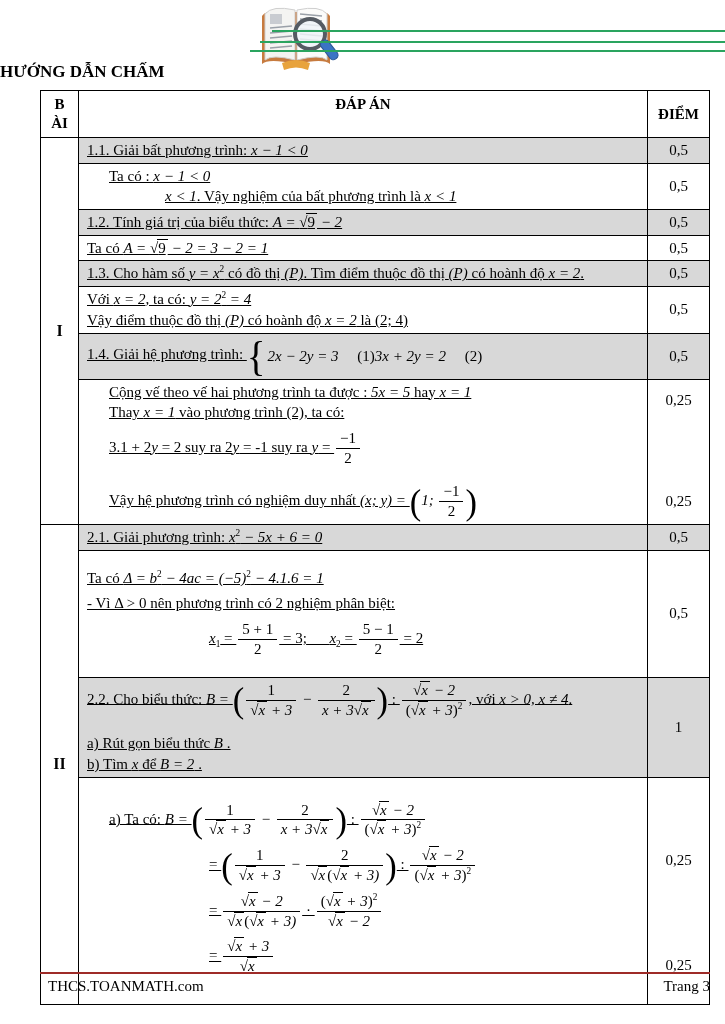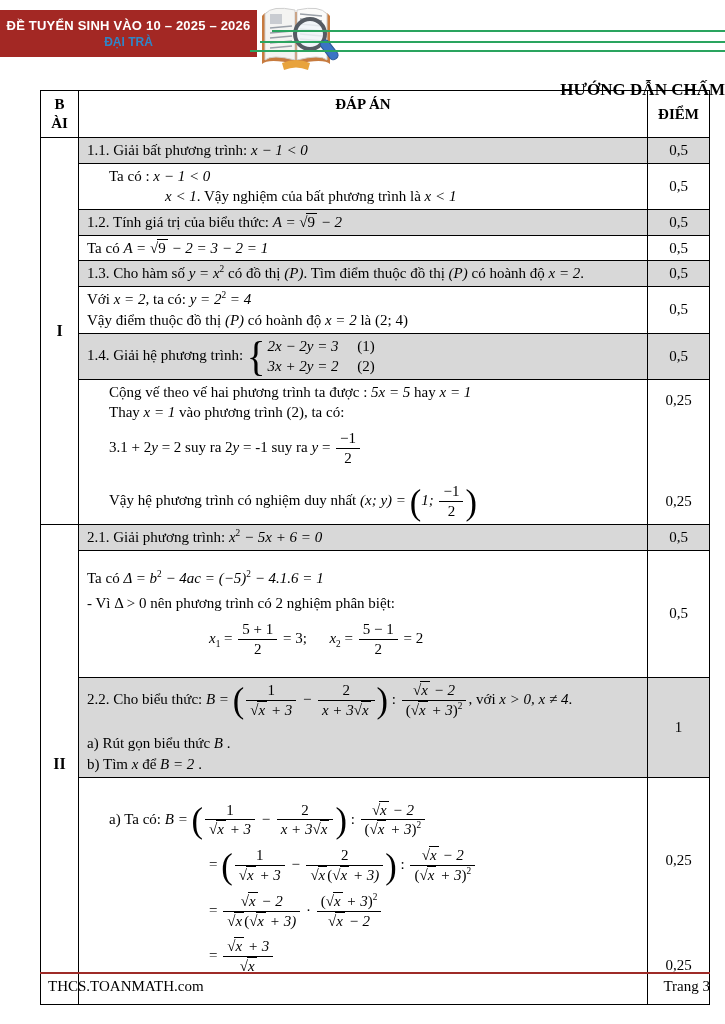--- a/index.html
+++ b/index.html
@@ -17,39 +17,39 @@
     font-family:"Liberation Sans","DejaVu Sans",sans-serif;
   }
   .banner .l1 { color:#fff; font-weight:bold; font-size:13px; letter-spacing:.2px; }
   .banner .l2 { color:#2f86c8; font-weight:bold; font-size:12px; margin-top:2px; }
   .logo { position:absolute; left:252px; top:0; width:92px; height:78px; }
   .gline { position:absolute; height:2px; background:#2aa45f; }
   .gl1 { left:272px; right:0; top:30px; }
   .gl2 { left:260px; right:0; top:41px; }
   .gl3 { left:250px; right:0; top:50px; }
   .doc-title {
-    position:absolute; top:80px; left:0; width:100%;
-    text-align:right; font-weight:bold; font-size:17px;
+    position:absolute; top:62px; left:0; width:100%;
+    text-align:left; font-weight:bold; font-size:17px;
   }
   
   table.answer {
     position:absolute; left:40px; top:90px; width:670px;
     border-collapse:collapse; table-layout:fixed;
   }
   .answer th, .answer td { border:1px solid #000; vertical-align:middle; }
   col.c-bai { width:38px; } col.c-diem { width:62px; }
   th.h-bai { font-size:15px; font-weight:bold; padding:2px; line-height:1.25; }
   th.h-dapan { font-size:15px; font-weight:bold; vertical-align:top; padding-top:5px; }
   th.h-diem { font-size:15px; font-weight:bold; }
   thead tr { height:47px; }
   td.bai { text-align:center; font-weight:bold; font-size:16px; background:#fff; }
   td.ans { padding:2px 8px; vertical-align:middle; }
   td.score { text-align:center; font-size:15px; }
   .shade { background:#d8d8d8; }
-  .line { line-height:1.38; white-space:normal; }
+  .line { line-height:1.38; white-space:normal;text-decoration:underline; }
   .ind1 { padding-left:22px; }
   .ind2 { padding-left:78px; }
   .ind3 { padding-left:122px; }
   .gap  { margin:5px 0; }
   .gapt { margin-top:13px; }
   
   .m { font-style:italic; }
   sup { font-size:62%; line-height:0; } sub { font-size:62%; line-height:0; }
   .sqrt { white-space:nowrap; }
   .sqrt .rsign { font-style:normal; }
@@ -57,42 +57,38 @@
   .frac { display:inline-block; vertical-align:middle; text-align:center;
           margin:2px 2px; line-height:1.12; }
   .frac .fn { display:block; border-bottom:1px solid #000; padding:0 4px 1px; }
   .frac .fd { display:block; padding:1px 4px 0; }
   .par { display:inline-flex; align-items:center; vertical-align:middle; }
   .par .pg { font-size:230%; font-weight:300; line-height:.85;
              transform:scaleY(1.05); font-style:normal; }
   .cases { display:inline-flex; align-items:center; vertical-align:middle; }
   .cases .cbrace { font-size:260%; font-weight:300; line-height:.8;
                    transform:scaleY(1.1); margin-right:2px; }
-  .cases .ccol { display:inline-flex; flex-direction:column; text-align:left; }
+  .cases .ccol { display:inline-flex; flex-direction:row; text-align:left; }
   .cases .cline { line-height:1.35; }
   
   td.dual { position:relative; padding:0; }
   td.dual .sv { position:absolute; left:0; right:0; text-align:center; }
   .dual-a .sv0 { top:12px; } .dual-a .sv1 { bottom:14px; }
   .dual-b .sv0 { top:74px; } .dual-b .sv1 { bottom:30px; }
   
   .foot-line { position:absolute; left:40px; right:15px; top:972px;
                height:2px; background:#9e2b28; }
   .footer { position:absolute; left:48px; right:15px; top:978px;
             display:flex; justify-content:space-between; font-size:15px; }
 </style>
 </head>
 <body>
 
 <div class="page">
 
-  <div class="banner">
-    <div class="l1">ĐỀ TUYỂN SINH VÀO 10 – 2025 – 2026</div>
-    <div class="l2">ĐẠI TRÀ</div>
-  </div>
 
   <svg class="logo" viewBox="0 0 92 78">
     <path d="M10 16 Q14 8 44 12 L44 64 Q16 58 10 64 Z" fill="#c77b3f"></path>
     <path d="M78 16 Q74 8 44 12 L44 64 Q72 58 78 64 Z" fill="#c77b3f"></path>
     <path d="M13 14 Q20 5 43 10 L43 60 Q20 54 13 60 Z" fill="#f4f4f2" stroke="#cfcfcf"></path>
     <path d="M75 14 Q68 5 45 10 L45 60 Q68 54 75 60 Z" fill="#fbfbfa" stroke="#cfcfcf"></path>
     <rect x="18" y="14" width="12" height="10" fill="#c9ccd1"></rect>
     <g stroke="#9aa0a8" stroke-width="1.6">
       <line x1="18" y1="28" x2="40" y2="26"></line>
         <line x1="18" y1="33" x2="40" y2="31"></line>

